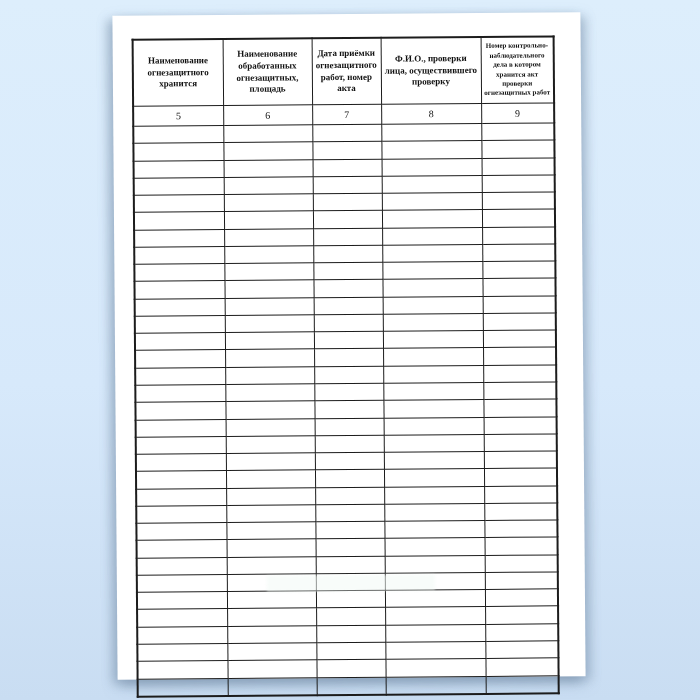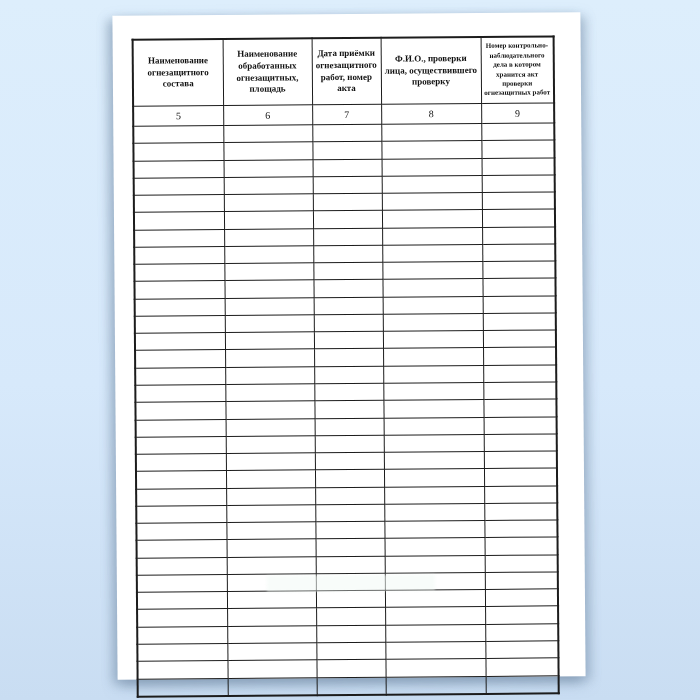--- a/index.html
+++ b/index.html
@@ -84,21 +84,21 @@
   <table class="journal">
     <colgroup>
       <col style="width:90px">
       <col style="width:89px">
       <col style="width:69px">
       <col style="width:100px">
       <col style="width:73px">
     </colgroup>
     <thead>
       <tr class="header-row">
-          <th class="c1">Наименование огнезащитного состава</th>
+          <th class="c1">Наименование огнезащитного хранится</th>
           <th class="c2">Наименование обработанных огнезащитных, площадь</th>
           <th class="c3">Дата приёмки огнезащитного работ, номер акта</th>
           <th class="c4">Ф.И.О., проверки лица, осуществившего проверку</th>
           <th class="c5">Номер контрольно-наблюдательного дела в котором хранится акт проверки огнезащитных работ</th>
         </tr>
       <tr class="numbers-row">
           <td>5</td>
           <td>6</td>
           <td>7</td>
           <td>8</td>

